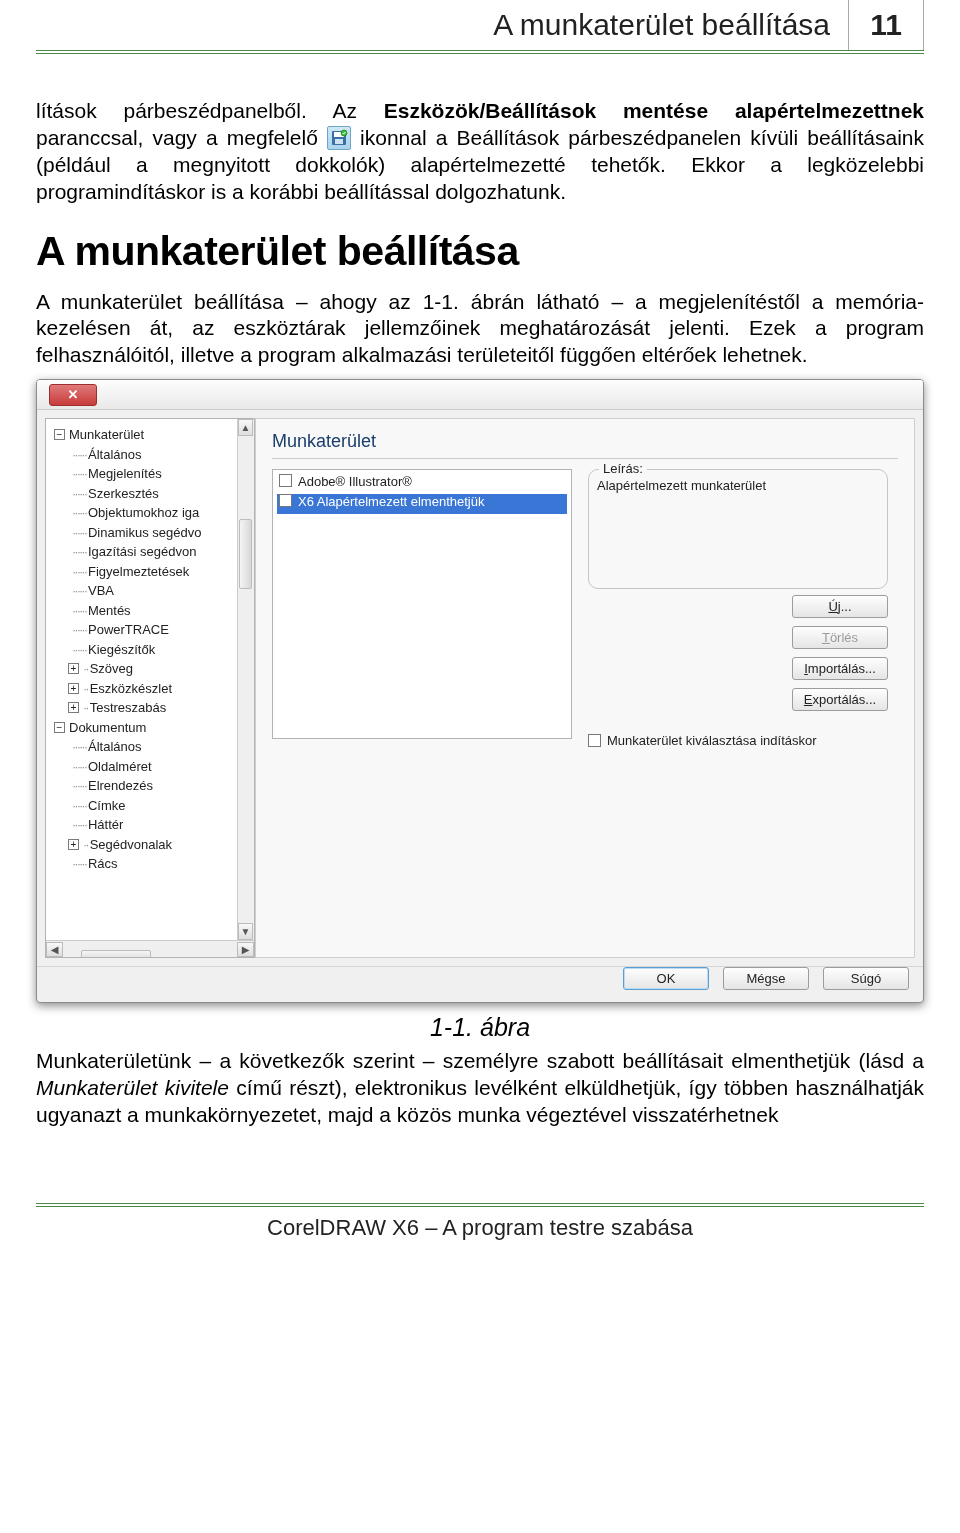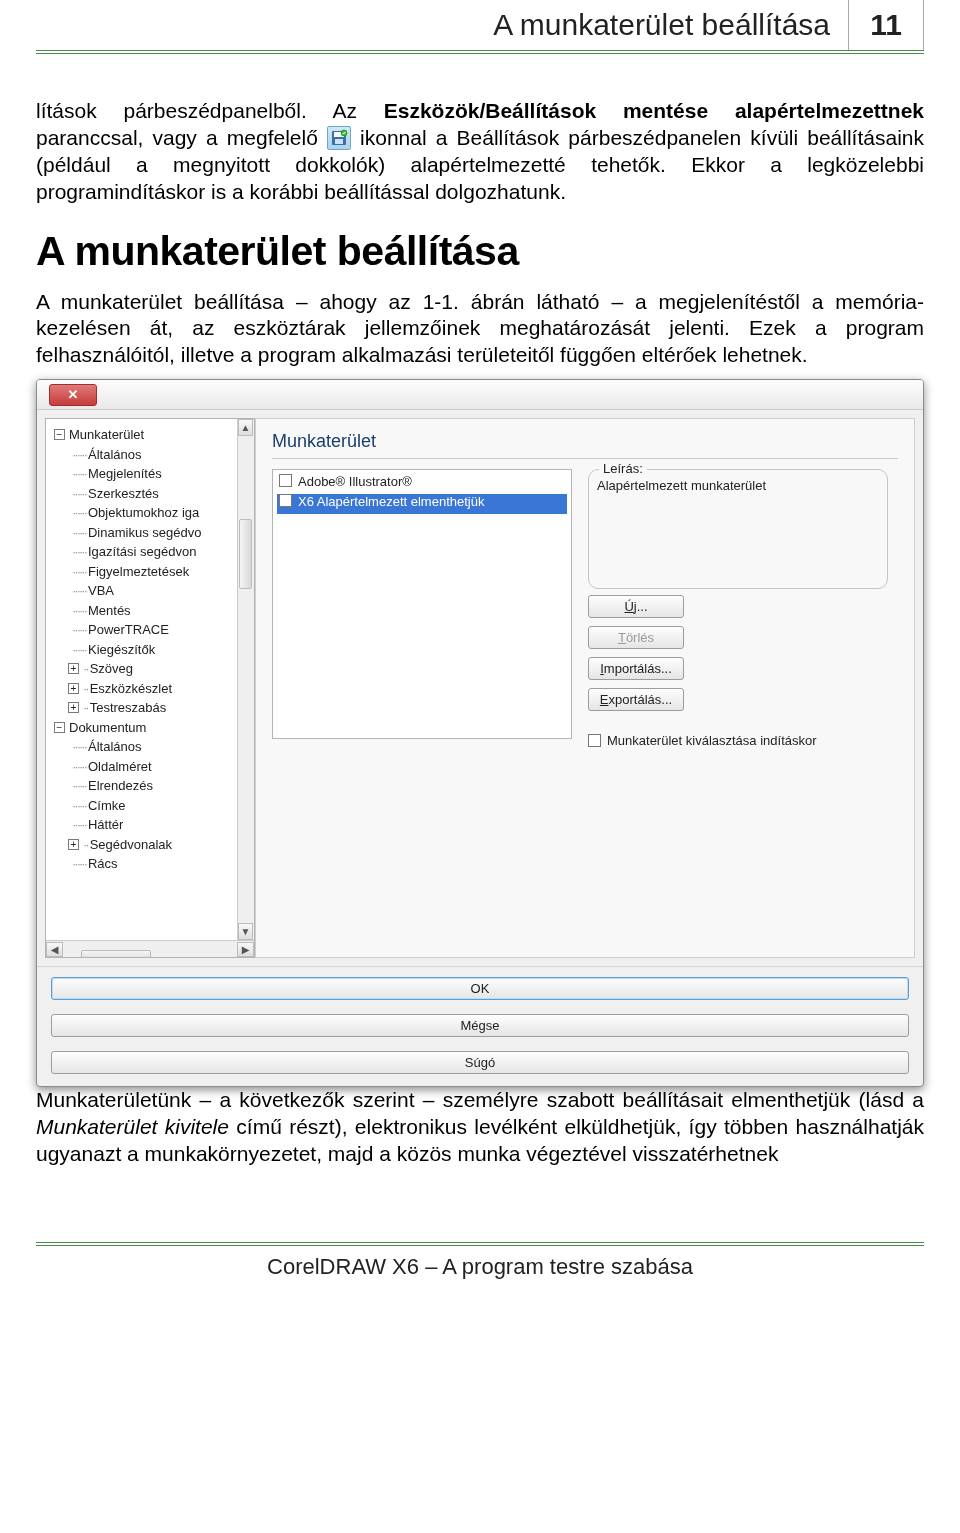--- a/index.html
+++ b/index.html
@@ -163,31 +163,30 @@
     background: linear-gradient(#fefefe,#e5e5e5);
     border:1px solid #9c9c9c; border-radius:3px;
     text-align:center; font-size:13px; color:#222;
     margin-bottom:8px;
   }
   .btn.disabled { color:#9a9a9a; }
   .btn.primary {
     border:1px solid #5a9fd4;
     box-shadow: 0 0 0 1px #bedbf3 inset;
   }
-  .side-btns { display:flex; flex-direction:column; align-items:flex-start; padding-top:6px; }
+  .side-btns { display:flex; flex-direction:column; align-items:flex-end; padding-top:6px; }
   .check-row { margin-top: 14px; display:flex; align-items:center; }
   .check-row .cb {
     width:13px; height:13px; border:1px solid #777; margin-right:6px;
     background:#fff;
   }
   .dialog-footer {
     display:flex; justify-content:flex-end; gap:14px;
-    padding: 10px 14px 12px 14px;
+    padding: 0 14px 12px 14px;
     border-top: 1px solid #d6d6d6;
-    flex-direction: column;
   }
   .dialog-footer .btn { min-width:86px; margin-bottom:0; }
   .tree-scroll-h {
     position:absolute; bottom:0; left:0; right:0; height:17px;
     background:#efefef; border-top:1px solid #ccc;
     display:flex; align-items:center;
   }
   .tree-scroll-h .arrow {
     width:17px; height:15px; background:linear-gradient(#f8f8f8,#dedede);
     border:1px solid #bcbcbc; display:flex; align-items:center; justify-content:center;
@@ -331,20 +330,21 @@
         </div>
       </div>
     </div>
     <div class="dialog-footer">
       <span class="btn primary">OK</span>
       <span class="btn">Mégse</span>
       <span class="btn">Súgó</span>
     </div>
   </div>
 
+  <div class="figure-caption">1-1. ábra</div>
 
   <p class="body-text">
     <span>Munkaterületünk – a következők szerint – személyre szabott beállításait elmenthetjük (lásd a </span><i>Munkaterület kivitele</i><span> című részt), elektronikus levélként elküldhetjük, így többen használhatják ugyanazt a munkakörnyezetet, majd a közös munka végeztével visszatérhetnek</span>
   </p>
 </div>
 
 <div class="footer-bar">
   <span>CorelDRAW X6 – A program testre szabása</span>
 </div>
 

